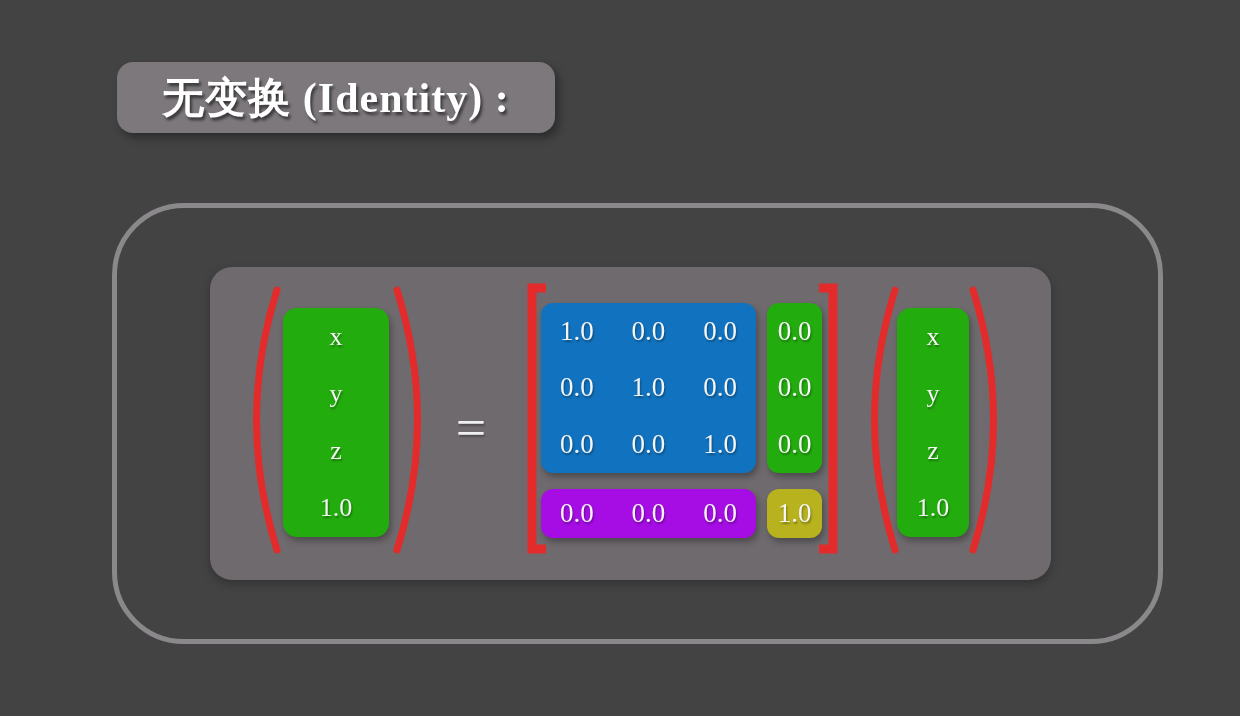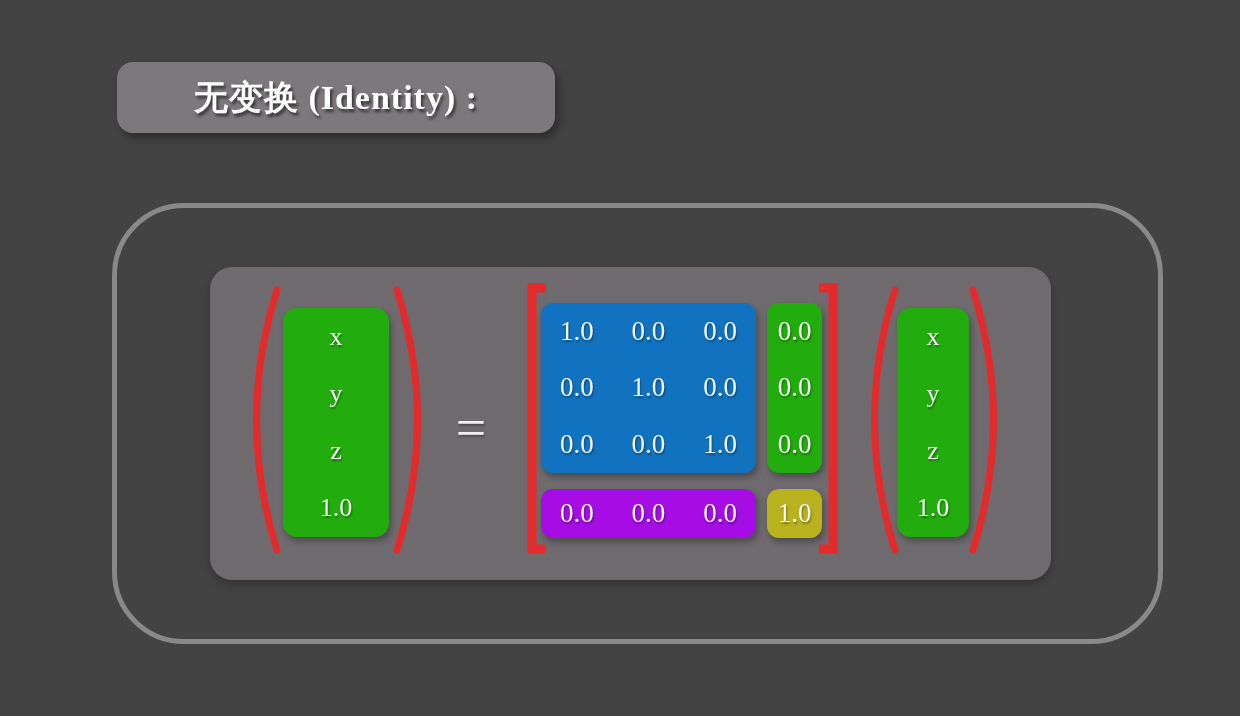--- a/index.html
+++ b/index.html
@@ -7,21 +7,21 @@
     position:relative; width:1240px; height:716px; background:#434343;
     overflow:hidden; font-family:"Liberation Serif","DejaVu Serif",serif;
   }
   .title-box {
     position:absolute; left:117px; top:62px; width:438px; height:71px;
     background:#7c787c; border-radius:16px;
     display:flex; align-items:center; justify-content:center;
     box-shadow:4px 5px 8px rgba(0,0,0,0.35);
   }
   .title-text {
-    color:#ffffff; font-size:34px; font-weight:bold; letter-spacing:1px;
+    color:#ffffff; font-size:42px; font-weight:bold; letter-spacing:1px;
     text-shadow:2px 3px 3px rgba(0,0,0,0.55); white-space:nowrap;
   }
   .frame {
     position:absolute; left:112px; top:203px; width:1051px; height:441px;
     box-sizing:border-box; border:5px solid #8b888b; border-radius:72px;
   }
   .panel {
     position:absolute; left:210px; top:267px; width:841px; height:313px;
     background:#6e6a6e; border-radius:22px;
     box-shadow:0 4px 10px rgba(0,0,0,0.25);

